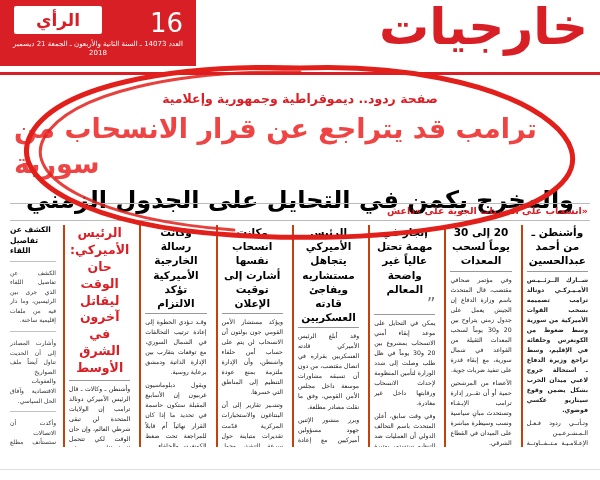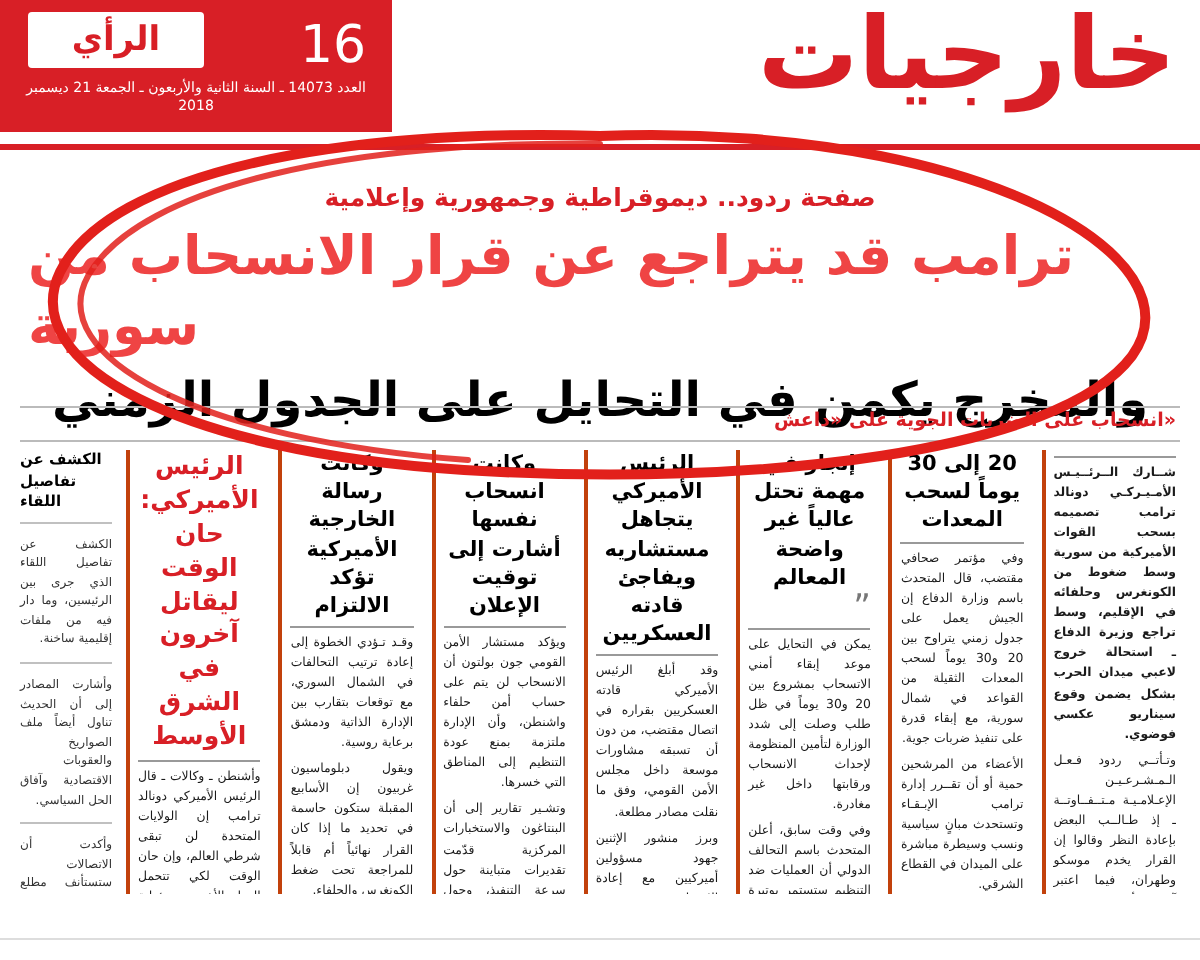--- a/index.html
+++ b/index.html
@@ -251,20 +251,21 @@
   <path d="M 300 14 C 180 12, 70 34, 44 80 C 22 120, 98 162, 234 172" fill="none" stroke="#e2201b" stroke-width="3" stroke-linecap="round" opacity="0.85"></path>
 </svg>
 
 <div class="strap">
   <div class="strap-text">«انسحاب على الضربات الجوية على «داعش</div>
 </div>
 
 <div class="body-area">
 
   <div class="col">
+    <div class="col-head">وأشنطن ـ من أحمد عبدالحسين</div>
     <div class="col-rule"></div>
     <p class="para lead">شــارك الــرئــيـس الأمـيـركـي دونالد ترامب تصميمه بسحب القوات الأميركية من سورية وسط ضغوط من الكونغرس وحلفائه في الإقليم، وسط تراجع وزيرة الدفاع ـ استحالة خروج لاعبي ميدان الحرب بشكل يضمن وقوع سيناريو عكسي فوضوي.</p>
     <p class="para">وتـأتــي ردود فـعـل الـمـشـرعـيـن الإعـلامـيـة مـتــفــاوتــة ـ إذ طـالــب البعض بإعادة النظر وقالوا إن القرار يخدم موسكو وطهران، فيما اعتبر آخرون أنه ينهي ورطة عسكرية طويلة.</p>
 
   </div>
 
   <div class="col">
     <div class="col-head">20 إلى 30 يوماً لسحب المعدات</div>
     <div class="col-rule"></div>
     <p class="para">وفي مؤتمر صحافي مقتضب، قال المتحدث باسم وزارة الدفاع إن الجيش يعمل على جدول زمني يتراوح بين 20 و30 يوماً لسحب المعدات الثقيلة من القواعد في شمال سورية، مع إبقاء قدرة على تنفيذ ضربات جوية.</p>

